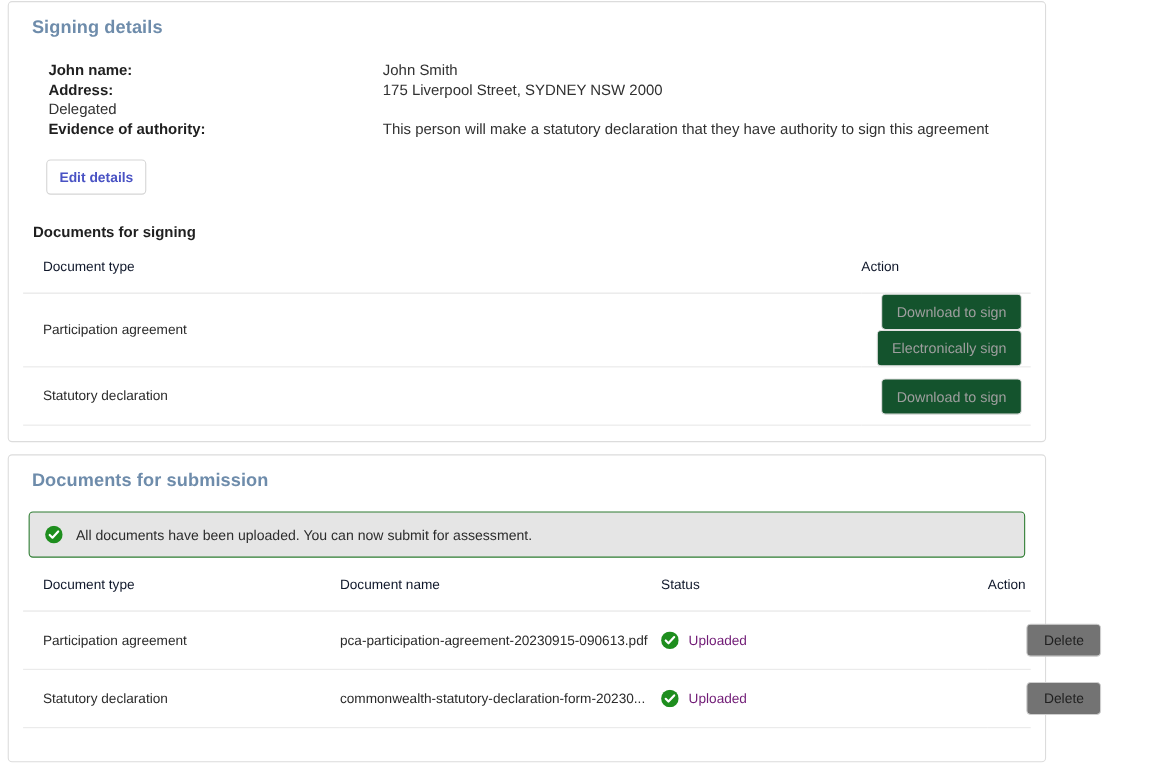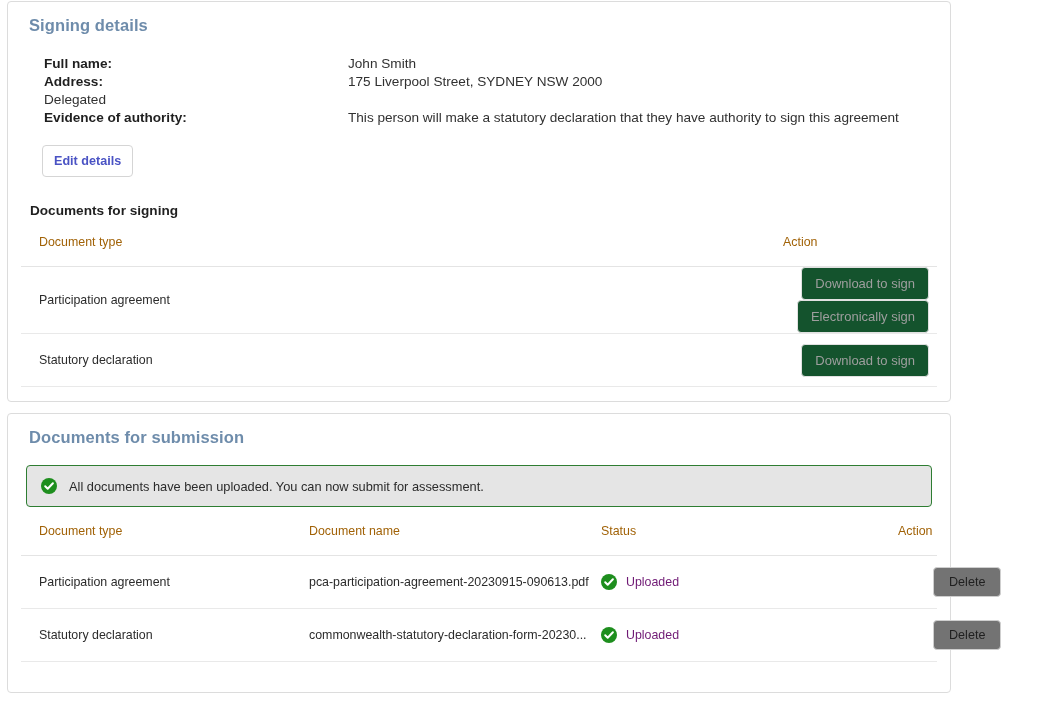--- a/index.html
+++ b/index.html
@@ -127,21 +127,21 @@
   .tbl {
     width: 100%;
     border-collapse: collapse;
     margin-top: 17px;
     table-layout: fixed;
   }
   .tbl th {
     text-align: left;
     font-size: 12.4px;
     font-weight: normal;
-    color: #a16207;
+    color: #0f172a;
     padding: 0 0 17px 0;
     border-bottom: 1px solid #e4e4e4;
     vertical-align: top;
   }
   .tbl td {
     font-size: 12.4px;
     color: #2b2b2b;
     border-bottom: 1px solid #e9e9e9;
     vertical-align: middle;
     padding: 0;
@@ -206,21 +206,21 @@
 <body>
 
 <div class="page">
 
   <div class="card card--signing">
 
     <div class="card-title">Signing details</div>
 
     <div class="details">
       <div class="details-row">
-        <div class="details-label">Full name:</div>
+        <div class="details-label">John name:</div>
         <div class="details-value">John Smith</div>
       </div>
       <div class="details-row">
         <div class="details-label">Address:</div>
         <div class="details-value">175 Liverpool Street, SYDNEY NSW 2000</div>
       </div>
       <div class="details-row">
         <div class="details-value">Delegated</div>
       </div>
       <div class="details-row">

